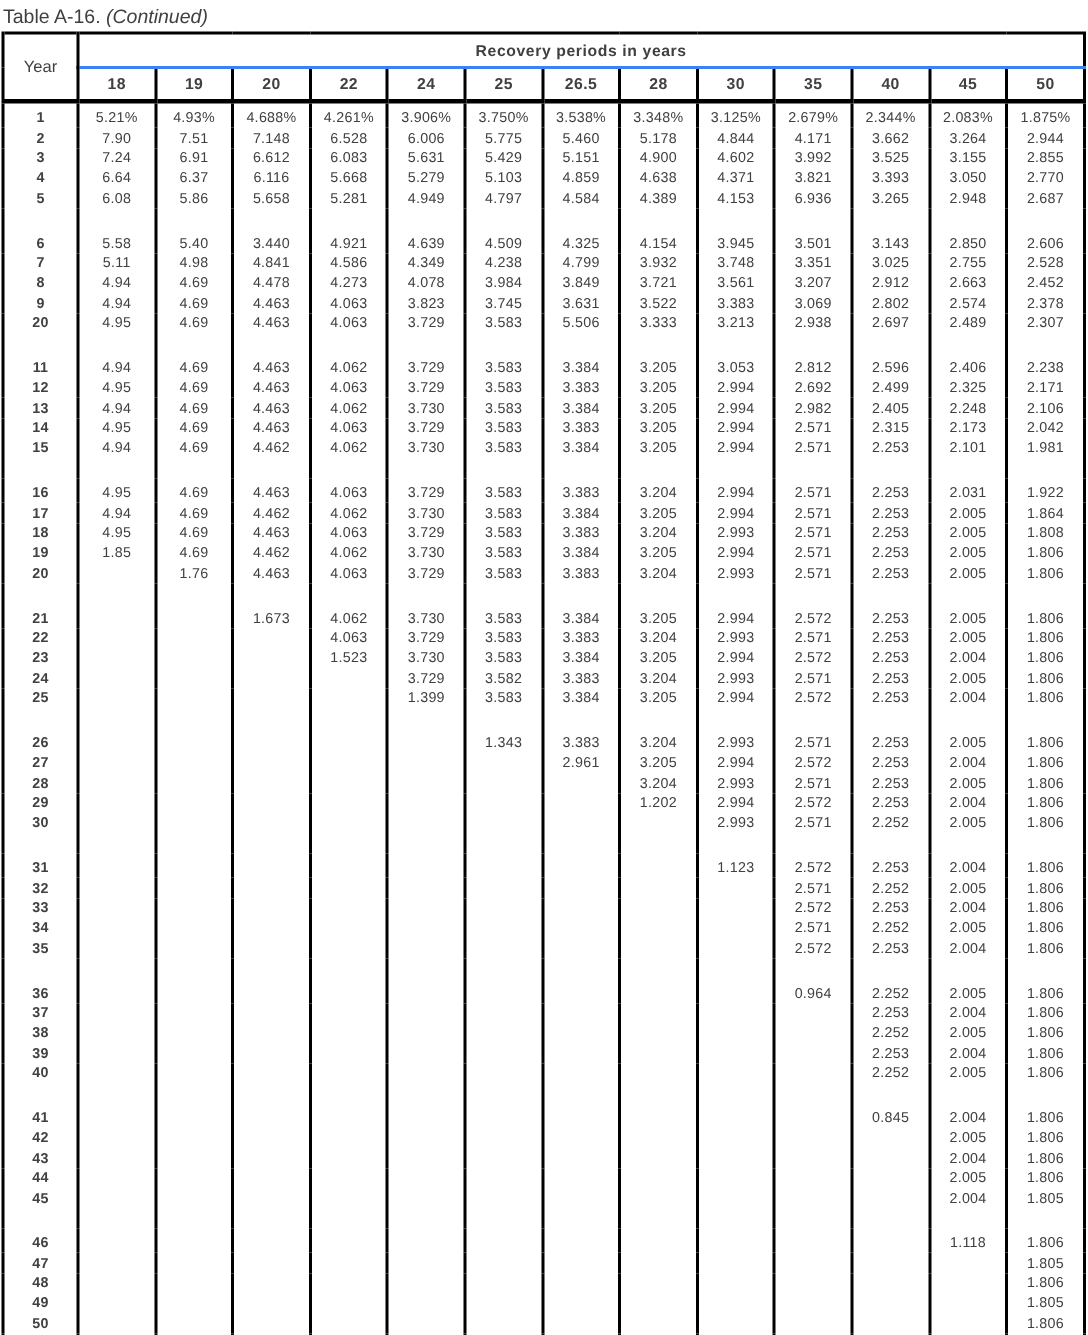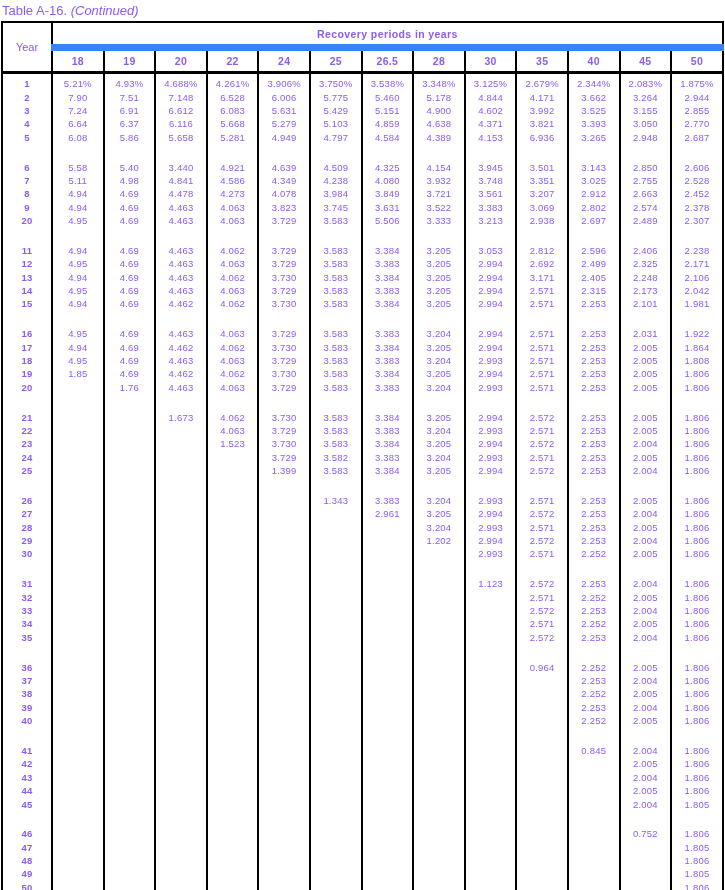--- a/index.html
+++ b/index.html
@@ -6,21 +6,21 @@
     margin: 0;
     padding: 0;
     background: #ffffff;
     width: 725px;
   }
   .page {
     width: 725px;
     height: 890px;
     background: #ffffff;
     font-family: "Liberation Sans", sans-serif;
-    color: #8b5cf6;
+    color: #404040;
     box-sizing: border-box;
     overflow: hidden;
   }
   .doc-title {
     font-size: 13px;
     line-height: 15px;
     padding: 3px 0 3px 2px;
     white-space: nowrap;
   }
   .doc-title .cont {
@@ -49,21 +49,21 @@
     font-weight: normal;
     text-align: center;
     vertical-align: middle;
     border-bottom: 3px solid #000;
   }
   th.span-h {
     font-size: 10.5px;
     font-weight: bold;
     text-align: center;
     height: 21px;
-    border-bottom: 7px solid #3b82f6;
+    border-bottom: 2px solid #3b82f6;
     letter-spacing: 0.4px;
   }
   tr.period-row th {
     font-size: 10.5px;
     font-weight: bold;
     text-align: center;
     height: 20px;
     border-bottom: 3px solid #000;
     letter-spacing: 0.3px;
   }
@@ -244,21 +244,21 @@
           <td class="val">2.606</td>
         </tr>
         <tr>
           <td class="year">7</td>
           <td class="val">5.11</td>
           <td class="val">4.98</td>
           <td class="val">4.841</td>
           <td class="val">4.586</td>
           <td class="val">4.349</td>
           <td class="val">4.238</td>
-          <td class="val">4.080</td>
+          <td class="val">4.799</td>
           <td class="val">3.932</td>
           <td class="val">3.748</td>
           <td class="val">3.351</td>
           <td class="val">3.025</td>
           <td class="val">2.755</td>
           <td class="val">2.528</td>
         </tr>
         <tr>
           <td class="year">8</td>
           <td class="val">4.94</td>
@@ -359,21 +359,21 @@
           <td class="year">13</td>
           <td class="val">4.94</td>
           <td class="val">4.69</td>
           <td class="val">4.463</td>
           <td class="val">4.062</td>
           <td class="val">3.730</td>
           <td class="val">3.583</td>
           <td class="val">3.384</td>
           <td class="val">3.205</td>
           <td class="val">2.994</td>
-          <td class="val">3.171</td>
+          <td class="val">2.982</td>
           <td class="val">2.405</td>
           <td class="val">2.248</td>
           <td class="val">2.106</td>
         </tr>
         <tr>
           <td class="year">14</td>
           <td class="val">4.95</td>
           <td class="val">4.69</td>
           <td class="val">4.463</td>
           <td class="val">4.063</td>
@@ -1001,21 +1001,21 @@
           <td class="val"></td>
           <td class="val"></td>
           <td class="val"></td>
           <td class="val"></td>
           <td class="val"></td>
           <td class="val"></td>
           <td class="val"></td>
           <td class="val"></td>
           <td class="val"></td>
           <td class="val"></td>
-          <td class="val">0.752</td>
+          <td class="val">1.118</td>
           <td class="val">1.806</td>
         </tr>
         <tr>
           <td class="year">47</td>
           <td class="val"></td>
           <td class="val"></td>
           <td class="val"></td>
           <td class="val"></td>
           <td class="val"></td>
           <td class="val"></td>

